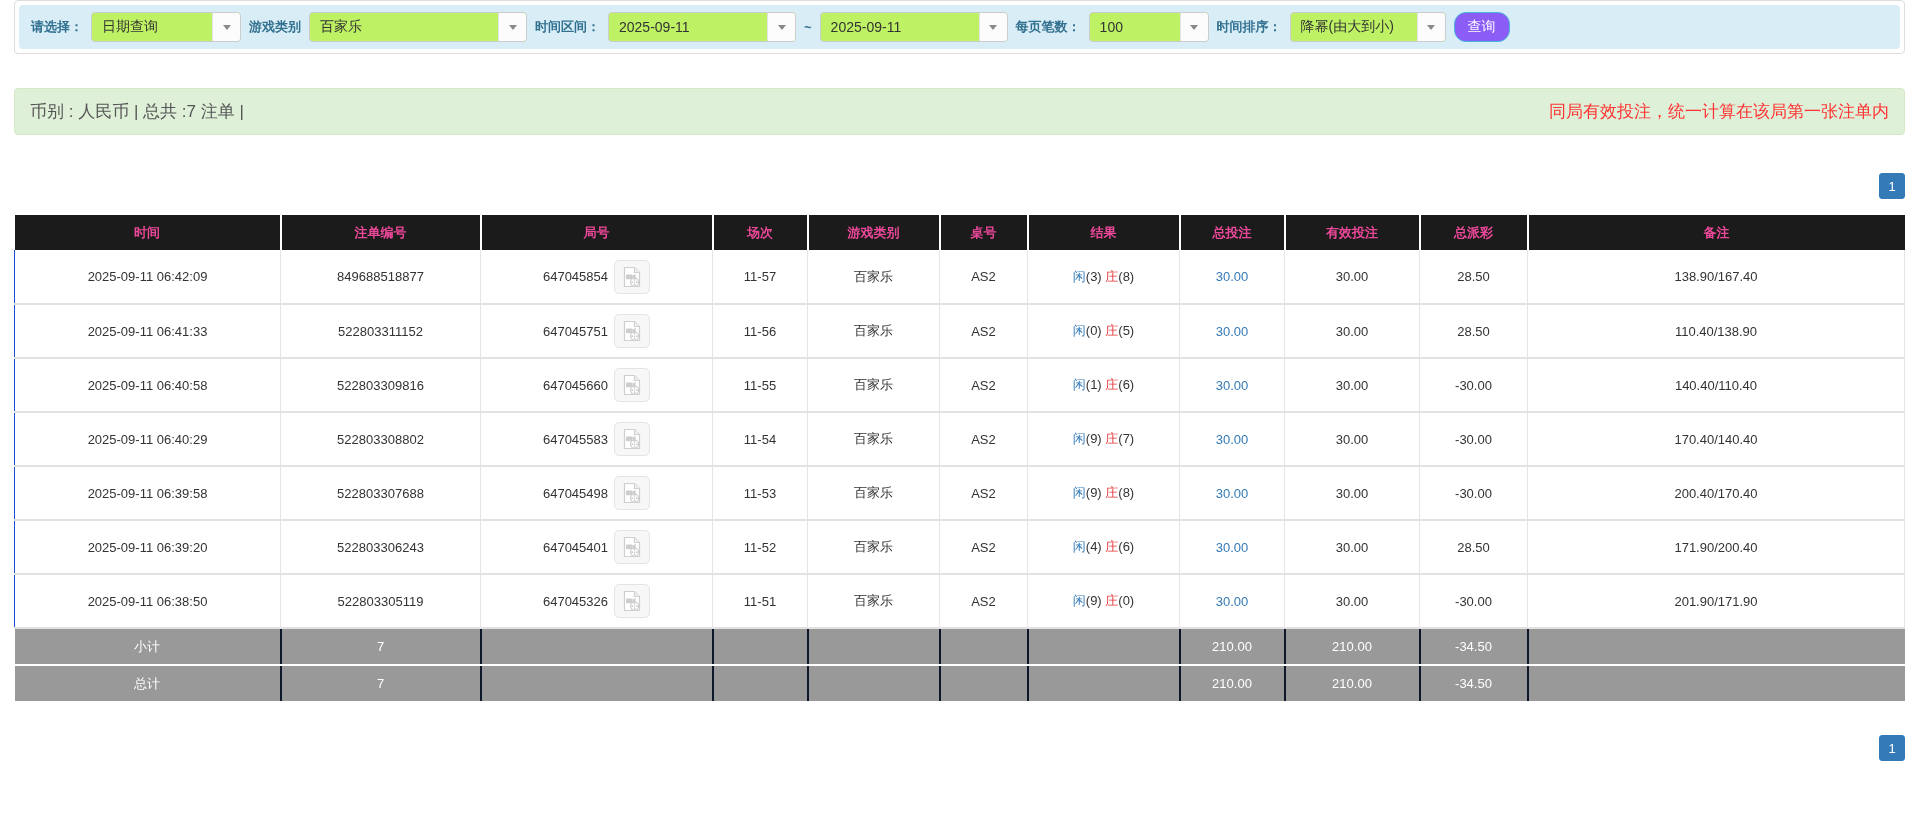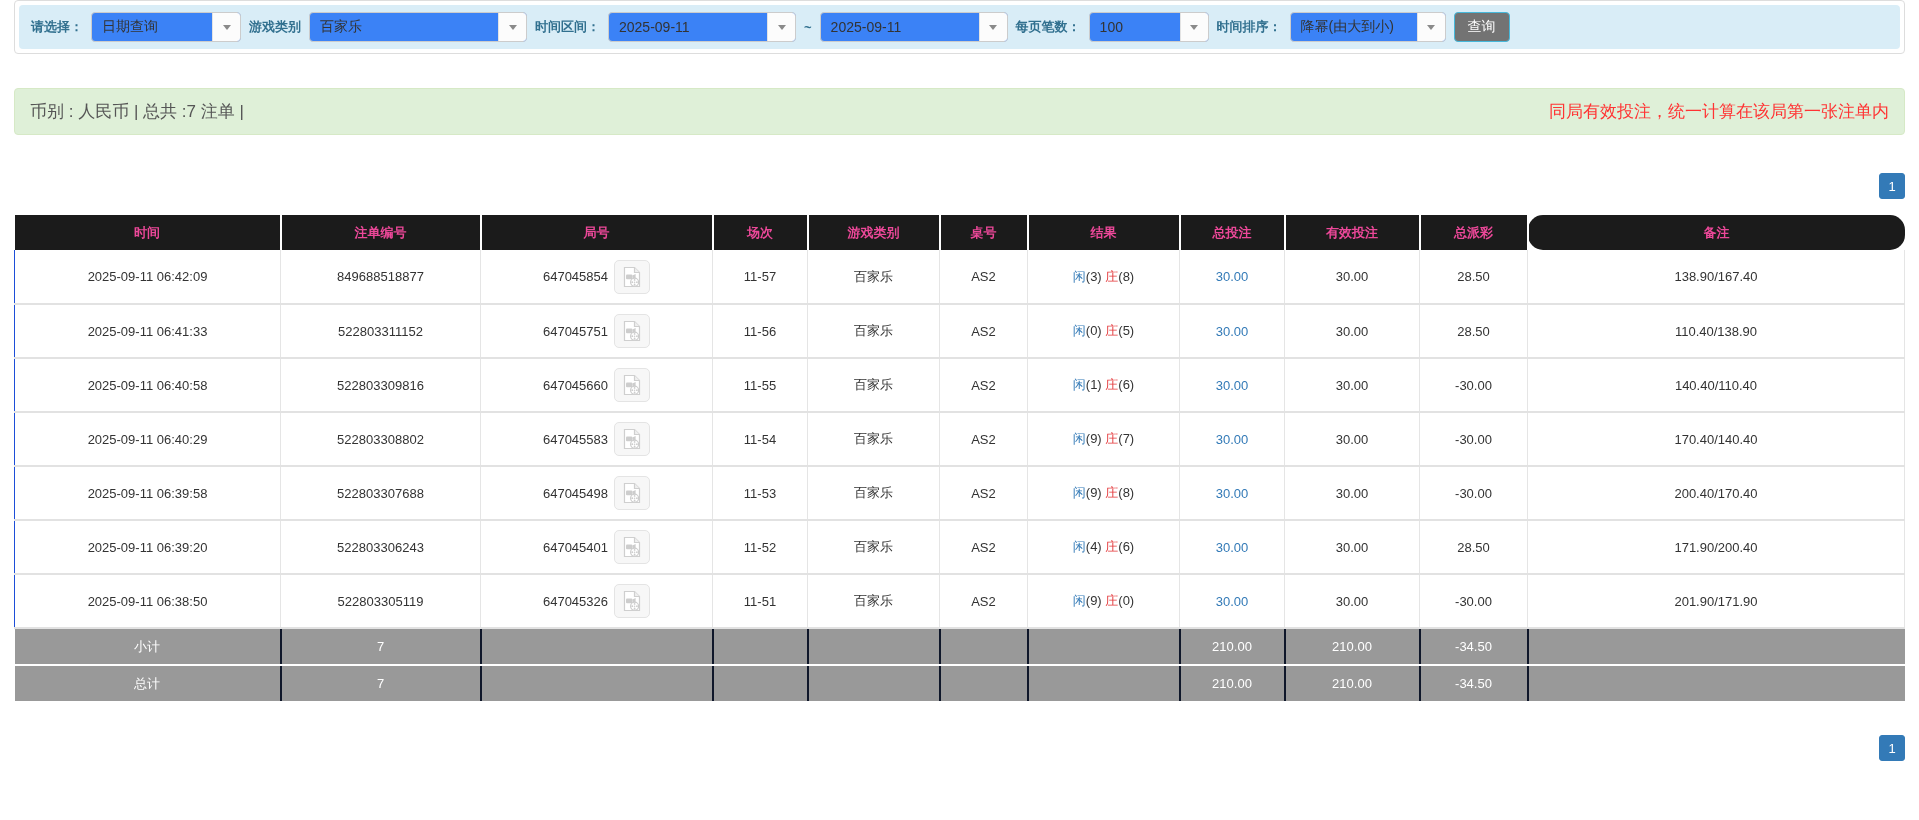--- a/index.html
+++ b/index.html
@@ -20,21 +20,21 @@
   .filter-panel {
     border: 1px solid #ddd; border-radius: 4px; padding: 4px; background: #fff;
   }
   .filter-bar {
     background: #d9edf7; border-radius: 4px;
     display: flex; align-items: center; gap: 8px;
     padding: 5px 12px; height: 44px;
   }
   .f-label { color: #31708f; font-weight: bold; font-size: 13px; white-space: nowrap; }
   .combo {
-    display: flex; align-items: stretch; background: #3b82f6;
+    display: flex; align-items: stretch; background: #bef264;
     border: 1px solid #ccc; border-radius: 4px; height: 30px; cursor: pointer;
   }
   .combo .val {
     display: flex; align-items: center; padding: 0 10px;
     font-size: 14px; color: #333; flex: 1; white-space: nowrap; overflow: hidden;
   }
   .combo .arrow-seg {
     width: 28px; border-left: 1px solid #e3e3e3; background: #fcfcfc;
     border-radius: 0 3px 3px 0;
     display: flex; align-items: center; justify-content: center;
@@ -43,22 +43,22 @@
     width: 0; height: 0; border-left: 4px solid transparent;
     border-right: 4px solid transparent; border-top: 5px solid #8a8a8a;
   }
   .w-select { width: 150px; }
   .w-game   { width: 218px; }
   .w-date   { width: 188px; }
   .w-size   { width: 120px; }
   .w-sort   { width: 156px; }
   .tilde { color: #31708f; font-weight: bold; }
   .search-btn {
-    background: #737373; border: 1px solid #46b8da; color: #fff;
-    border-radius: 4px; height: 30px; padding: 0 13px; font-size: 14px;
+    background: #8b5cf6; border: 1px solid #46b8da; color: #fff;
+    border-radius: 12px; height: 30px; padding: 0 13px; font-size: 14px;
     cursor: pointer; font-family: inherit;
   }
 
   
   .alert-bar {
     margin-top: 34px;
     background: #dff0d8; border: 1px solid #d6e9c6; border-radius: 4px;
     padding: 11px 15px; display: flex; justify-content: space-between; align-items: center;
     font-size: 17px;
   }
@@ -76,21 +76,21 @@
   }
 
   
   table.records {
     width: 100%; border-collapse: collapse; table-layout: fixed;
   }
   table.records th {
     background: #1b1b1b; color: #ec4899; font-weight: bold; font-size: 13px;
     height: 35px; text-align: center; border-right: 2px solid #fff;
   }
-  table.records th:last-child { border-right: none; border-radius: 15px; }
+  table.records th:last-child { border-right: none; }
   table.records td {
     text-align: center; font-size: 13px; color: #333;
     border-right: 1px solid #e5e5e5; vertical-align: middle;
   }
   table.records tbody td { height: 54px; border-bottom: 2px solid #e2e2e2; background: #fff; }
   table.records tbody td:last-child { border-right: none; }
   table.records tbody tr td:first-child { border-left: 1px solid #1d4ed8; }
   table.records tbody tr td:last-child { border-right: 1px solid #e5e5e5; }
 
   table.records tfoot td {

